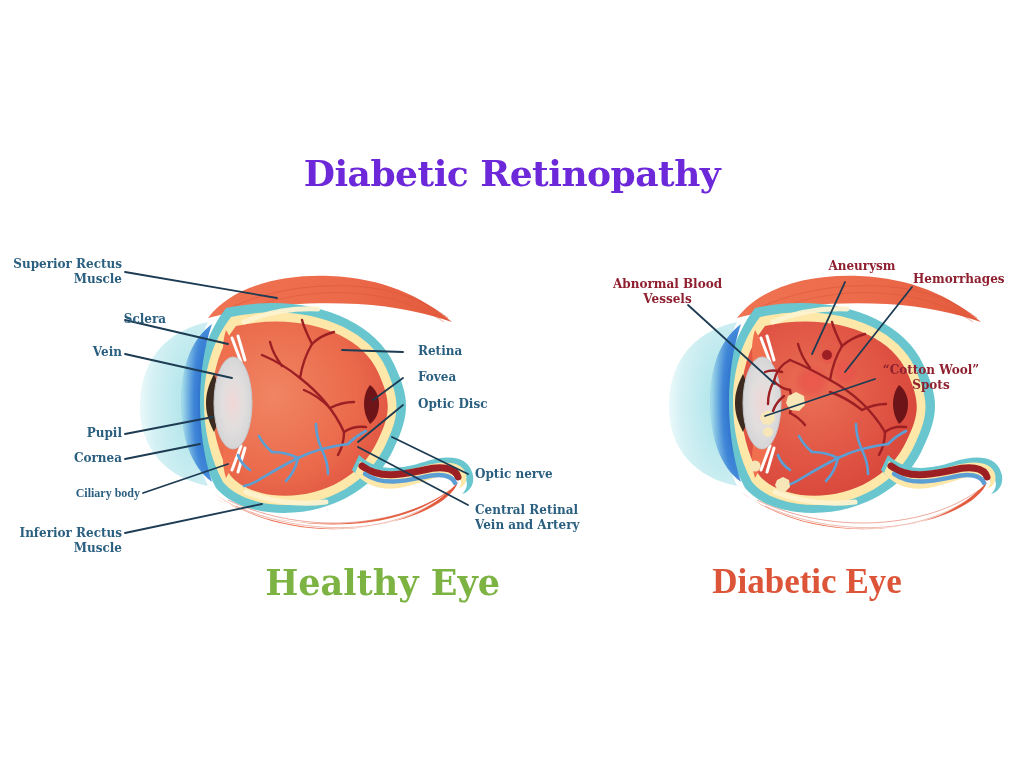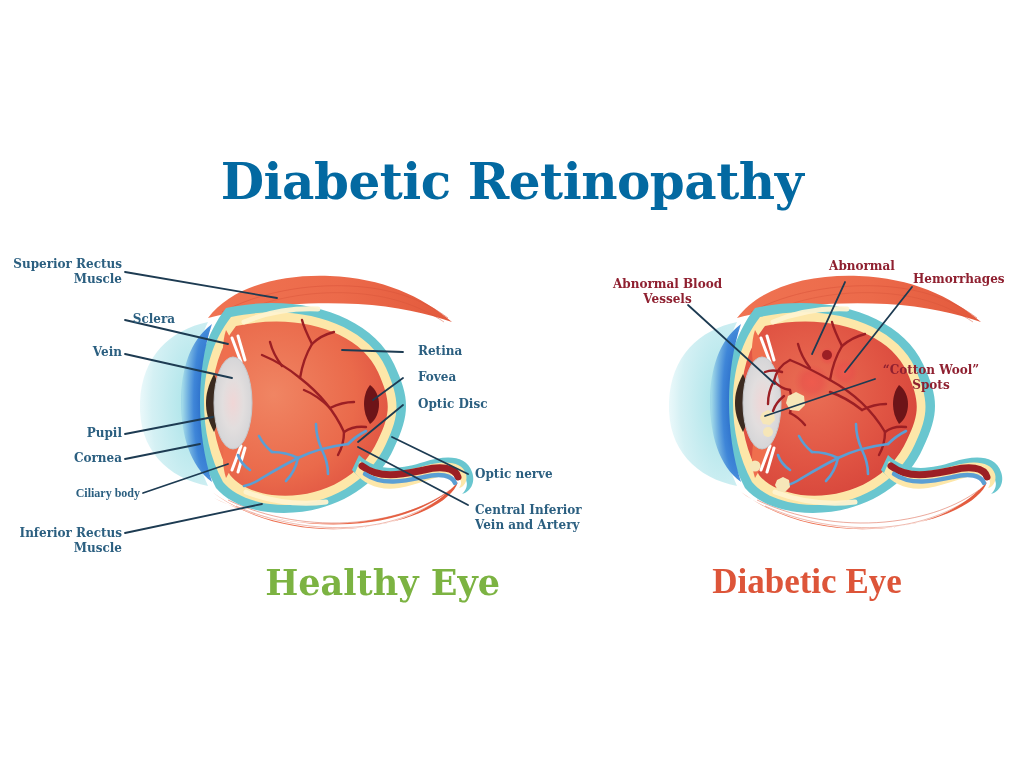--- a/index.html
+++ b/index.html
@@ -19,23 +19,23 @@
     width: 1024px; height: 771px;
     background: #ffffff;
   }
   #page-title {
     position: absolute;
     left: 0; top: 152px;
     width: 1024px;
     text-align: center;
     font-family: "DejaVu Serif", "Liberation Serif", serif;
     font-weight: bold;
-    font-size: 50px;
+    font-size: 36px;
     letter-spacing: -0.5px;
-    color: #0369a1;
+    color: #6d28d9;
     white-space: nowrap;
   }
   .eye-caption {
     position: absolute;
     font-family: "DejaVu Serif", "Liberation Serif", serif;
     font-weight: bold;
     font-size: 35px;
     white-space: nowrap;
     text-align: center;
   }
@@ -332,48 +332,48 @@
       <line x1="912" y1="287" x2="845" y2="372"></line>
       <line x1="875" y1="379" x2="765" y2="416"></line>
     </g>
   </svg>
 
   <div id="page-title">Diabetic Retinopathy</div>
 
   <div class="lbl lbl-blue lbl-r" style="left:0px; top:257px; width:122px;">Superior Rectus
 Muscle</div>
 
-  <div class="lbl lbl-blue lbl-r" style="left:13px; top:312px; width:122px;padding-left:40px;">Sclera</div>
+  <div class="lbl lbl-blue lbl-r" style="left:4px; top:312px; width:122px;padding-left:40px;">Sclera</div>
 
   <div class="lbl lbl-blue lbl-r" style="left:0px; top:345px; width:122px;">Vein</div>
 
   <div class="lbl lbl-blue lbl-r" style="left:0px; top:426px; width:122px;">Pupil</div>
 
   <div class="lbl lbl-blue lbl-r" style="left:0px; top:451px; width:122px;">Cornea</div>
 
   <div class="lbl lbl-blue lbl-r" style="left:0px; top:486px; width:140px;font-family:Liberation Serif, serif;">Ciliary body</div>
 
   <div class="lbl lbl-blue lbl-r" style="left:0px; top:526px; width:122px;">Inferior Rectus
 Muscle</div>
 
   <div class="lbl lbl-blue lbl-l" style="left:418px; top:344px; width:170px;">Retina</div>
 
   <div class="lbl lbl-blue lbl-l" style="left:418px; top:370px; width:170px;">Fovea</div>
 
   <div class="lbl lbl-blue lbl-l" style="left:418px; top:397px; width:170px;">Optic Disc</div>
 
   <div class="lbl lbl-blue lbl-l" style="left:475px; top:467px; width:180px;">Optic nerve</div>
 
-  <div class="lbl lbl-blue lbl-l" style="left:475px; top:503px; width:180px;">Central Inferior
+  <div class="lbl lbl-blue lbl-l" style="left:475px; top:503px; width:180px;">Central Retinal
 Vein and Artery</div>
 
   <div class="lbl lbl-red lbl-c" style="left:600px; top:277px; width:135px;">Abnormal Blood
 Vessels</div>
 
-  <div class="lbl lbl-red lbl-c" style="left:812px; top:259px; width:100px;">Abnormal</div>
+  <div class="lbl lbl-red lbl-c" style="left:812px; top:259px; width:100px;">Aneurysm</div>
 
   <div class="lbl lbl-red lbl-l" style="left:913px; top:272px; width:120px;">Hemorrhages</div>
 
   <div class="lbl lbl-red lbl-c" style="left:872px; top:363px; width:118px;">“Cotton Wool”
 Spots</div>
 
   <div class="eye-caption" id="caption-healthy">Healthy Eye</div>
 
   <div class="eye-caption" id="caption-diabetic">Diabetic Eye</div>
 

